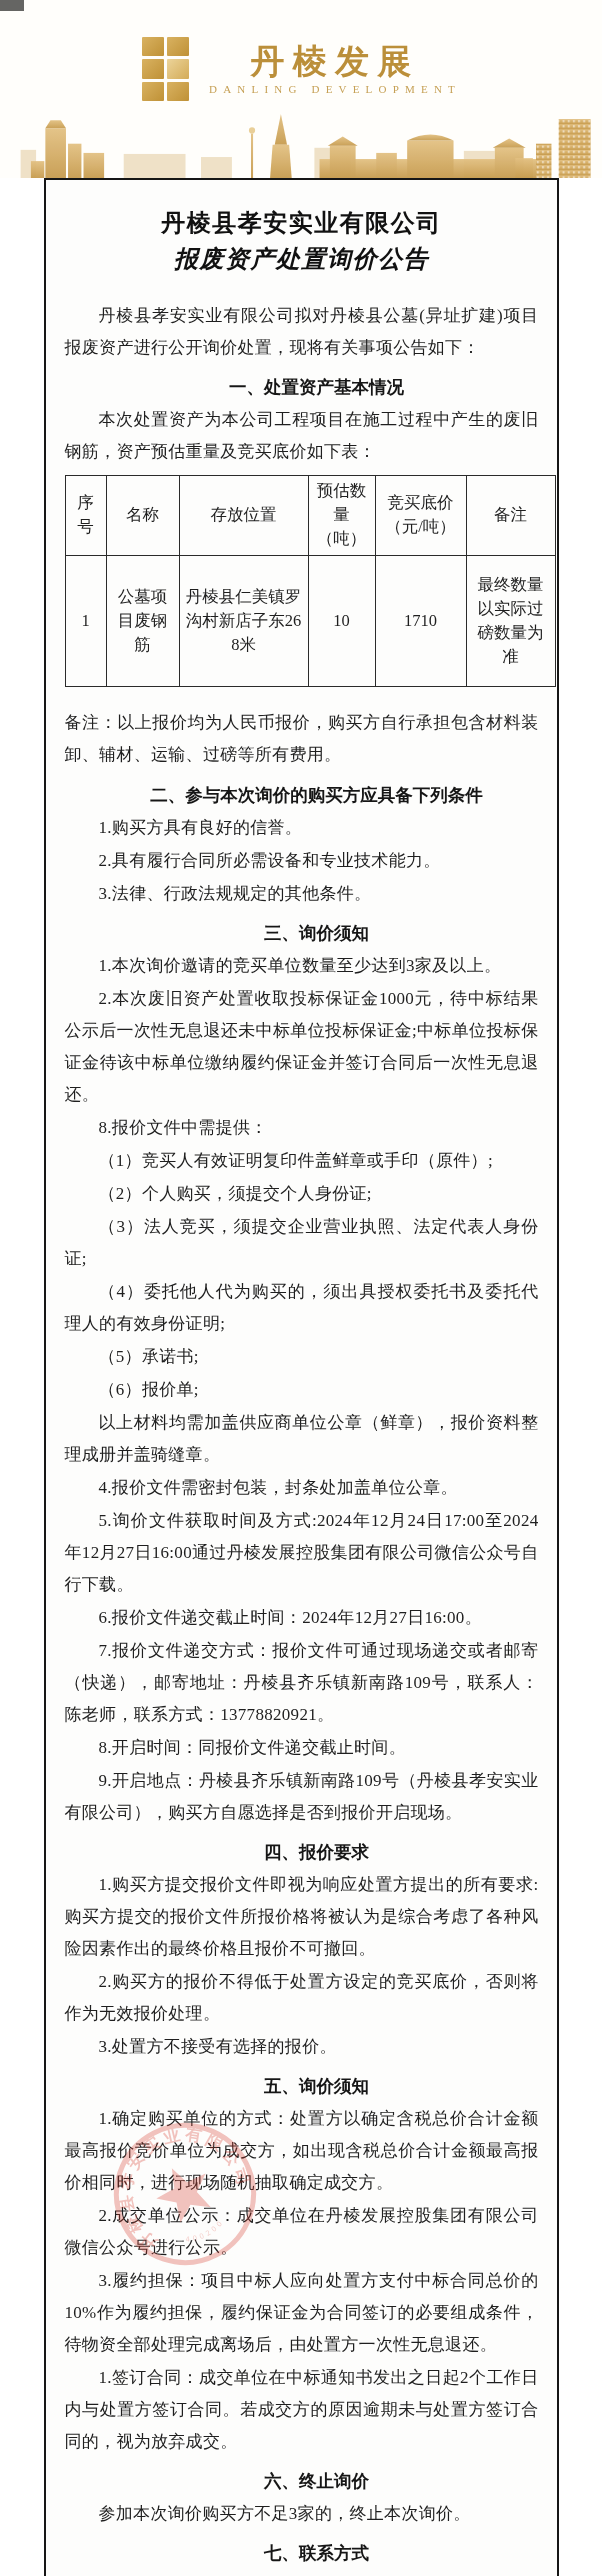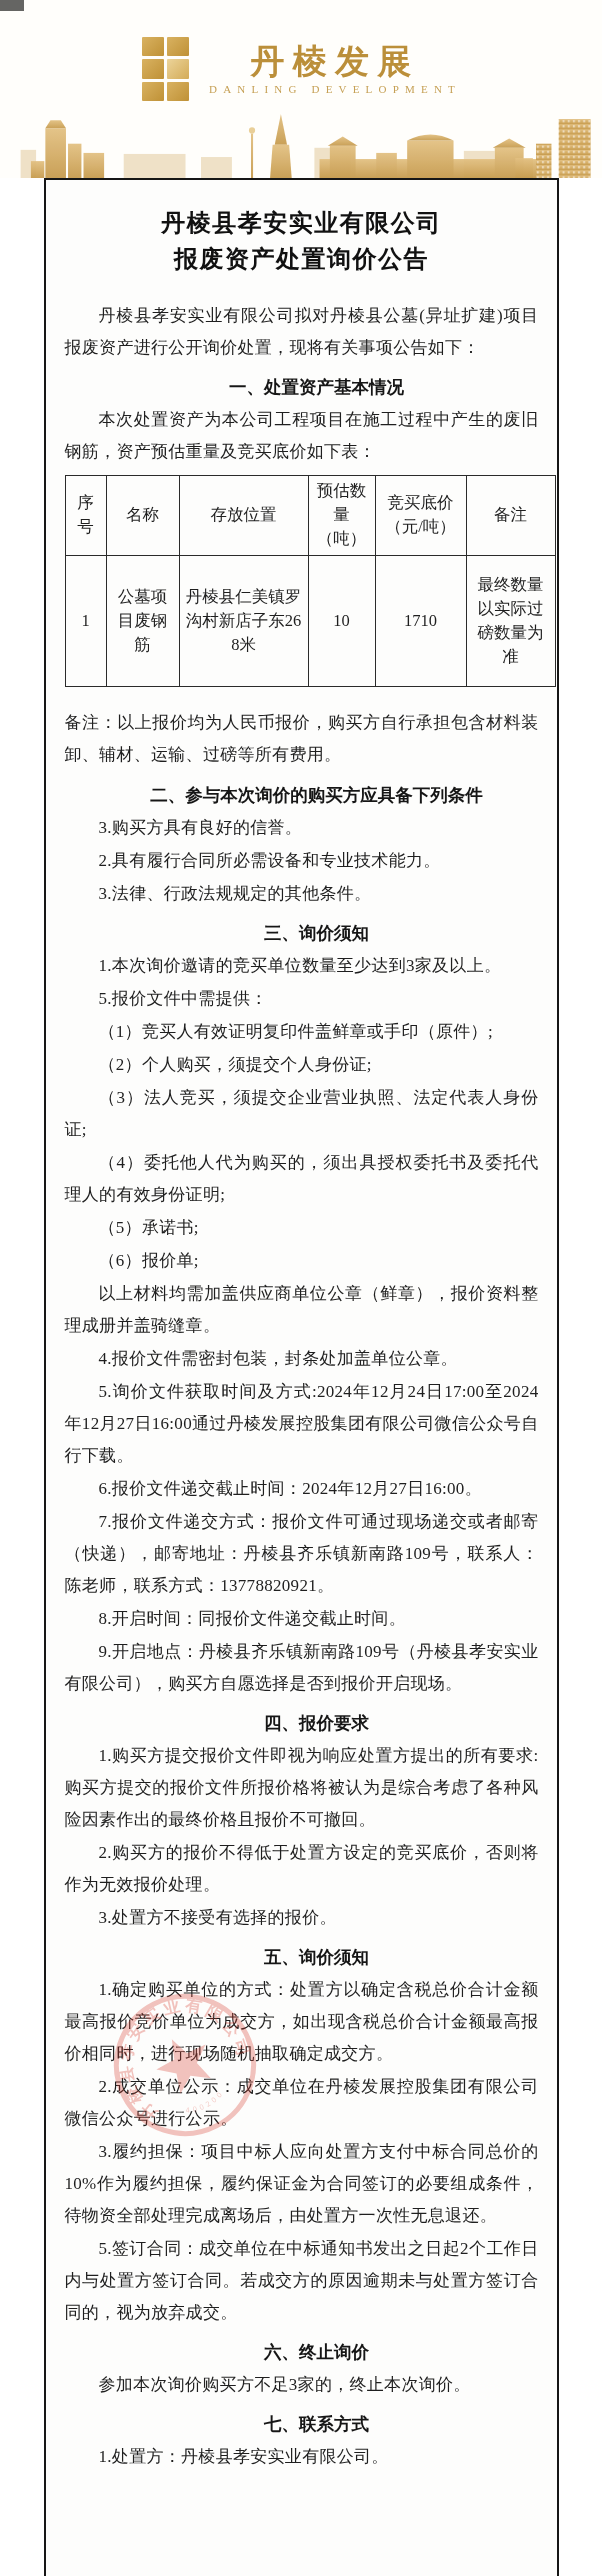--- a/index.html
+++ b/index.html
@@ -15,21 +15,21 @@
   .brand-col{display:flex;flex-direction:column;align-items:center;}
   .brand-title{font-size:34px;font-weight:700;color:#bb8f3a;letter-spacing:8.2px;line-height:1.1;
                font-family:"Liberation Serif","DejaVu Serif",serif;}
   .brand-sub{margin-top:2px;font-size:11px;color:#c6a055;letter-spacing:6.2px;font-family:"Liberation Serif",serif;}
   .skyline{position:absolute;left:0;bottom:0;width:603px;height:64px;}
   
   .doc-frame{position:relative;margin:0 auto;width:511px;height:3054px;border:2.1px solid #161616;
              background:#fdfdfc;box-sizing:content-box;overflow:hidden;}
   .doc-inner{padding:25px 18.5px 0 18.5px;}
   .doc-title{ text-align:center;font-size:24px;font-weight:700;line-height:36px;letter-spacing:1.5px;color:#111;}
-  .doc-title.second{margin-bottom:23px;}
+  .doc-title.second{margin-bottom:23px;font-style:italic;}
   .para{font-size:17px;line-height:32px;margin:0 0 1px 0;text-indent:2em;letter-spacing:0.3px;text-align:justify;}
   .note{font-size:17px;line-height:32px;margin:4.1px 0 4.1px 0;text-indent:0;letter-spacing:0.3px;text-align:justify;}
   .sec-heading{font-family:"DejaVu Sans","Liberation Sans",sans-serif;font-weight:700;font-size:17.5px;
                line-height:32px;margin:7.2px 0 1px 0;text-indent:1.7em;color:#161616;text-align:center;}
   .doc-section{position:relative;}
   
   table.assets{border-collapse:collapse;margin:7.2px auto 20.6px auto;width:489px;table-layout:fixed;}
   table.assets th,table.assets td{border:1.5px solid #2a2a2a;text-align:center;vertical-align:middle;
       font-size:16.5px;line-height:24px;padding:3.1px 4.1px;font-weight:400;word-break:break-all;}
   table.assets thead th{height:72px;}
@@ -146,28 +146,29 @@
                   <td>10</td>
                   <td>1710</td>
                   <td>最终数量以实际过磅数量为准</td>
                 </tr>
               </tbody>
             </table>
             <p class="note">备注：以上报价均为人民币报价，购买方自行承担包含材料装卸、辅材、运输、过磅等所有费用。</p>
           </section>
           <section class="doc-section">
             <div class="sec-heading">二、参与本次询价的购买方应具备下列条件</div>
-            <p class="para">3.购买方具有良好的信誉。</p>
+            <p class="para">1.购买方具有良好的信誉。</p>
             <p class="para">2.具有履行合同所必需设备和专业技术能力。</p>
             <p class="para">3.法律、行政法规规定的其他条件。</p>
           </section>
           <section class="doc-section">
             <div class="sec-heading">三、询价须知</div>
             <p class="para">1.本次询价邀请的竞买单位数量至少达到3家及以上。</p>
-            <p class="para">5.报价文件中需提供：</p>
+            <p class="para">2.本次废旧资产处置收取投标保证金1000元，待中标结果公示后一次性无息退还未中标单位投标保证金;中标单位投标保证金待该中标单位缴纳履约保证金并签订合同后一次性无息退还。</p>
+            <p class="para">8.报价文件中需提供：</p>
             <p class="para">（1）竞买人有效证明复印件盖鲜章或手印（原件）;</p>
             <p class="para">（2）个人购买，须提交个人身份证;</p>
             <p class="para">（3）法人竞买，须提交企业营业执照、法定代表人身份证;</p>
             <p class="para">（4）委托他人代为购买的，须出具授权委托书及委托代理人的有效身份证明;</p>
             <p class="para">（5）承诺书;</p>
             <p class="para">（6）报价单;</p>
             <p class="para">以上材料均需加盖供应商单位公章（鲜章），报价资料整理成册并盖骑缝章。</p>
             <p class="para">4.报价文件需密封包装，封条处加盖单位公章。</p>
             <p class="para">5.询价文件获取时间及方式:2024年12月24日17:00至2024年12月27日16:00通过丹棱发展控股集团有限公司微信公众号自行下载。</p>
             <p class="para">6.报价文件递交截止时间：2024年12月27日16:00。</p>
@@ -179,21 +180,21 @@
             <div class="sec-heading">四、报价要求</div>
             <p class="para">1.购买方提交报价文件即视为响应处置方提出的所有要求:购买方提交的报价文件所报价格将被认为是综合考虑了各种风险因素作出的最终价格且报价不可撤回。</p>
             <p class="para">2.购买方的报价不得低于处置方设定的竞买底价，否则将作为无效报价处理。</p>
             <p class="para">3.处置方不接受有选择的报价。</p>
           </section>
           <section class="doc-section">
             <div class="sec-heading">五、询价须知</div>
             <p class="para">1.确定购买单位的方式：处置方以确定含税总价合计金额最高报价竞价单位为成交方，如出现含税总价合计金额最高报价相同时，进行现场随机抽取确定成交方。</p>
             <p class="para">2.成交单位公示：成交单位在丹棱发展控股集团有限公司微信公众号进行公示。</p>
             <p class="para">3.履约担保：项目中标人应向处置方支付中标合同总价的10%作为履约担保，履约保证金为合同签订的必要组成条件，待物资全部处理完成离场后，由处置方一次性无息退还。</p>
-            <p class="para">5.签订合同：成交单位在中标通知书发出之日起2个工作日内与处置方签订合同。若成交方的原因逾期未与处置方签订合同的，视为放弃成交。</p>
+            <p class="para">1.签订合同：成交单位在中标通知书发出之日起2个工作日内与处置方签订合同。若成交方的原因逾期未与处置方签订合同的，视为放弃成交。</p>
             <div class="seal seal-faint">
               <svg viewBox="0 0 300 300">
                 <circle cx="150" cy="150" r="137" fill="none" stroke="#d63c2e" stroke-width="10"></circle>
                 <polygon fill="#d63c2e" points="150,92 135.9,130.6 94.8,132.1 127.2,157.4 115.9,196.9 150,174 184.1,196.9 172.8,157.4 205.2,132.1 164.1,130.6"></polygon>
                 <path id="sa1" d="M61.5,211.9 A108,108 0 1 1 238.5,211.9" fill="none"></path>
                 <text font-size="33" fill="#d63c2e" font-family="Liberation Serif, serif" font-weight="700"><textPath href="#sa1" startOffset="2" textLength="438">丹棱县孝安实业有限公司</textPath></text>
                 <path id="sb1" d="M101,232 A96,96 0 0 0 199,232" fill="none"></path>
                 <text font-size="14" fill="#d63c2e" opacity=".8" font-family="DejaVu Sans, sans-serif"><textPath href="#sb1" startOffset="8" textLength="84">400200</textPath></text>
               </svg>
             </div>

